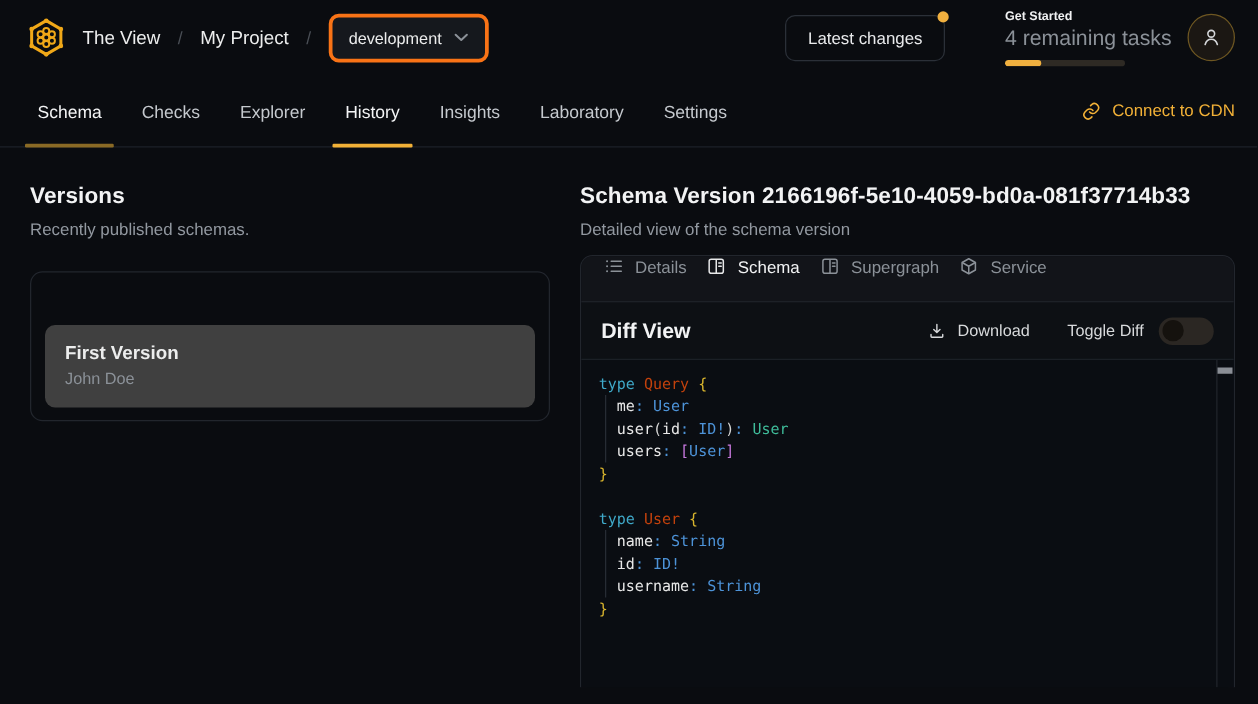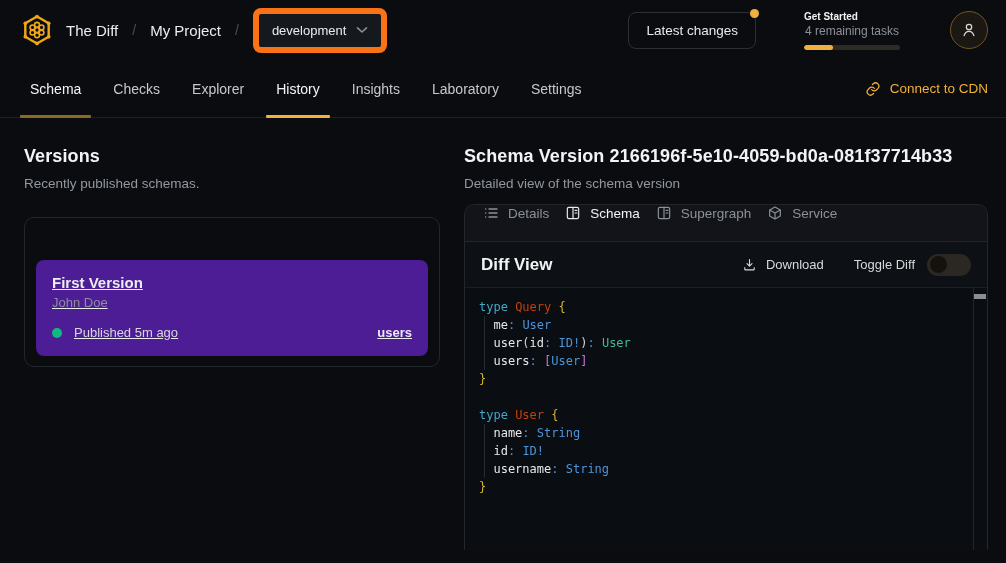--- a/index.html
+++ b/index.html
@@ -12,35 +12,35 @@
     position:relative;
   }
   
   .header { height:60px; display:flex; align-items:center; padding:0 18px 0 18px; }
   .logo { width:38px; height:38px; display:flex; align-items:center; justify-content:center; cursor:pointer; }
   .crumbs { display:flex; align-items:center; margin-left:10px; }
   .crumb { color:#eceded; font-size:15px; text-decoration:none; cursor:pointer; }
   .crumb-sep { color:#4a4f56; margin:0 14px; font-size:14px; }
   .select-btn {
     display:flex; align-items:center; gap:10px;
-    background:#15181d; border:6px solid #f97316; border-radius:8px;
+    background:#15181d; border:3px solid #f97316; border-radius:8px;
     color:#eceded; font-size:13px; font-family:inherit;
     padding:9px 13px; cursor:pointer;
   }
   .spacer { flex:1; }
   .latest-btn {
     position:relative;
     background:transparent; border:1px solid #2b3038; border-radius:8px;
     color:#e9eaec; font-size:13.5px; font-family:inherit;
     padding:10px 17px; cursor:pointer;
   }
   .latest-dot { position:absolute; top:-4px; right:-4px; width:9px; height:9px; border-radius:50%; background:#f0b03f; }
   .get-started { margin-left:48px; width:96px; cursor:pointer; }
   .gs-title { font-size:10px; font-weight:700; color:#f1f2f3; }
-  .gs-sub { font-size:12px; color:#8b9198; margin-top:2px; white-space:nowrap;text-align:center; }
+  .gs-sub { font-size:17px; color:#8b9198; margin-top:2px; white-space:nowrap; }
   .gs-bar { margin-top:7px; height:5px; border-radius:3px; background:#2e2a24; overflow:hidden; }
   .gs-fill { height:100%; border-radius:3px; background:#f0b03f; }
   .avatar {
     margin-left:50px; width:38px; height:38px; border-radius:50%;
     background:#1b1713; border:1px solid #6e5722;
     display:flex; align-items:center; justify-content:center; cursor:pointer;
   }
   
   .nav { height:58px; border-bottom:1px solid #1c2128; display:flex; align-items:stretch; padding:0 18px 0 14px; }
   .nav-tab { position:relative; display:flex; align-items:center; padding:0 10px; margin:0 6px; font-size:14px; color:#c5c9ce; cursor:pointer; }
@@ -50,21 +50,21 @@
   .nav-tab.active .underline { background:#f2b137; }
   .cdn-link { margin-left:auto; display:flex; align-items:center; gap:9px; color:#f2b137; font-size:13.5px; cursor:pointer; }
   
   .main { display:flex; align-items:flex-start; }
   .col-left { width:464px; padding:28px 24px 0 24px; }
   .col-right { flex:1; padding:28px 18px 0 0; }
   h2.sec-title { font-size:18px; font-weight:700; color:#f2f3f4; letter-spacing:.1px; }
   p.sec-sub { margin-top:9px; font-size:13.5px; color:#9298a0; }
   
   .versions-card { margin-top:26px; border:1px solid #22262d; border-radius:10px; padding:42px 11px 10px 11px; }
-  .version-item { background:#4c1d95; border-radius:8px; padding:14px 16px 16px 16px; cursor:pointer;text-decoration:underline; }
+  .version-item { background:#404040; border-radius:8px; padding:14px 16px 16px 16px; cursor:pointer; }
   .vi-name { font-size:15px; font-weight:700; color:#eceded; }
   .vi-author { font-size:13px; color:#8b9198; margin-top:4px; }
   .vi-row { display:flex; align-items:center; margin-top:15px; }
   .vi-dot { width:10px; height:10px; border-radius:50%; background:#10b981; }
   .vi-status { margin-left:12px; font-size:13px; color:#d6d8da; }
   .vi-service { margin-left:auto; font-size:13px; font-weight:700; color:#e9eaec; }
   
   .panel { margin-top:13px; border:1px solid #22262d; border-bottom:none; border-radius:10px 10px 0 0; height:346px; overflow:hidden; display:flex; flex-direction:column; }
   .panel-tabs { height:37px; background:#121419; border-bottom:1px solid #22262d; display:flex; align-items:flex-start; padding:0 18px; gap:16px; flex:none; }
   .ptab { display:flex; align-items:center; gap:9px; font-size:13.5px; color:#8b9198; cursor:pointer; }
@@ -110,21 +110,21 @@
       <circle cx="24" cy="24" r="3.4" stroke="#f0a818" stroke-width="2.2"></circle>
       <circle cx="24" cy="16.6" r="3.4" stroke="#f0a818" stroke-width="2.2"></circle>
       <circle cx="30.4" cy="20.3" r="3.4" stroke="#f0a818" stroke-width="2.2"></circle>
       <circle cx="30.4" cy="27.7" r="3.4" stroke="#f0a818" stroke-width="2.2"></circle>
       <circle cx="24" cy="31.4" r="3.4" stroke="#f0a818" stroke-width="2.2"></circle>
       <circle cx="17.6" cy="27.7" r="3.4" stroke="#f0a818" stroke-width="2.2"></circle>
       <circle cx="17.6" cy="20.3" r="3.4" stroke="#f0a818" stroke-width="2.2"></circle>
     </svg>
   </div>
   <nav class="crumbs">
-    <a class="crumb">The Diff</a>
+    <a class="crumb">The View</a>
     <span class="crumb-sep">/</span>
     <a class="crumb">My Project</a>
     <span class="crumb-sep">/</span>
     <button class="select-btn">
       <span>development</span>
       <svg width="12" height="8" viewBox="0 0 12 8">
         <path d="M1.5 1.8 L6 6 L10.5 1.8" stroke="#8b9198" stroke-width="1.6" fill="none" stroke-linecap="round" stroke-linejoin="round"></path>
       </svg>
     </button>
   </nav>
@@ -183,25 +183,20 @@
 
 <main class="main">
 
   <section class="col-left">
     <h2 class="sec-title">Versions</h2>
     <p class="sec-sub">Recently published schemas.</p>
     <div class="versions-card">
       <div class="version-item">
         <div class="vi-name">First Version</div>
         <div class="vi-author">John Doe</div>
-        <div class="vi-row">
-          <span class="vi-dot"></span>
-          <span class="vi-status">Published 5m ago</span>
-          <span class="vi-service">users</span>
-        </div>
       </div>
     </div>
   </section>
 
   <section class="col-right">
     <h2 class="sec-title">Schema Version 2166196f-5e10-4059-bd0a-081f37714b33</h2>
     <p class="sec-sub">Detailed view of the schema version</p>
 
     <div class="panel">
 

